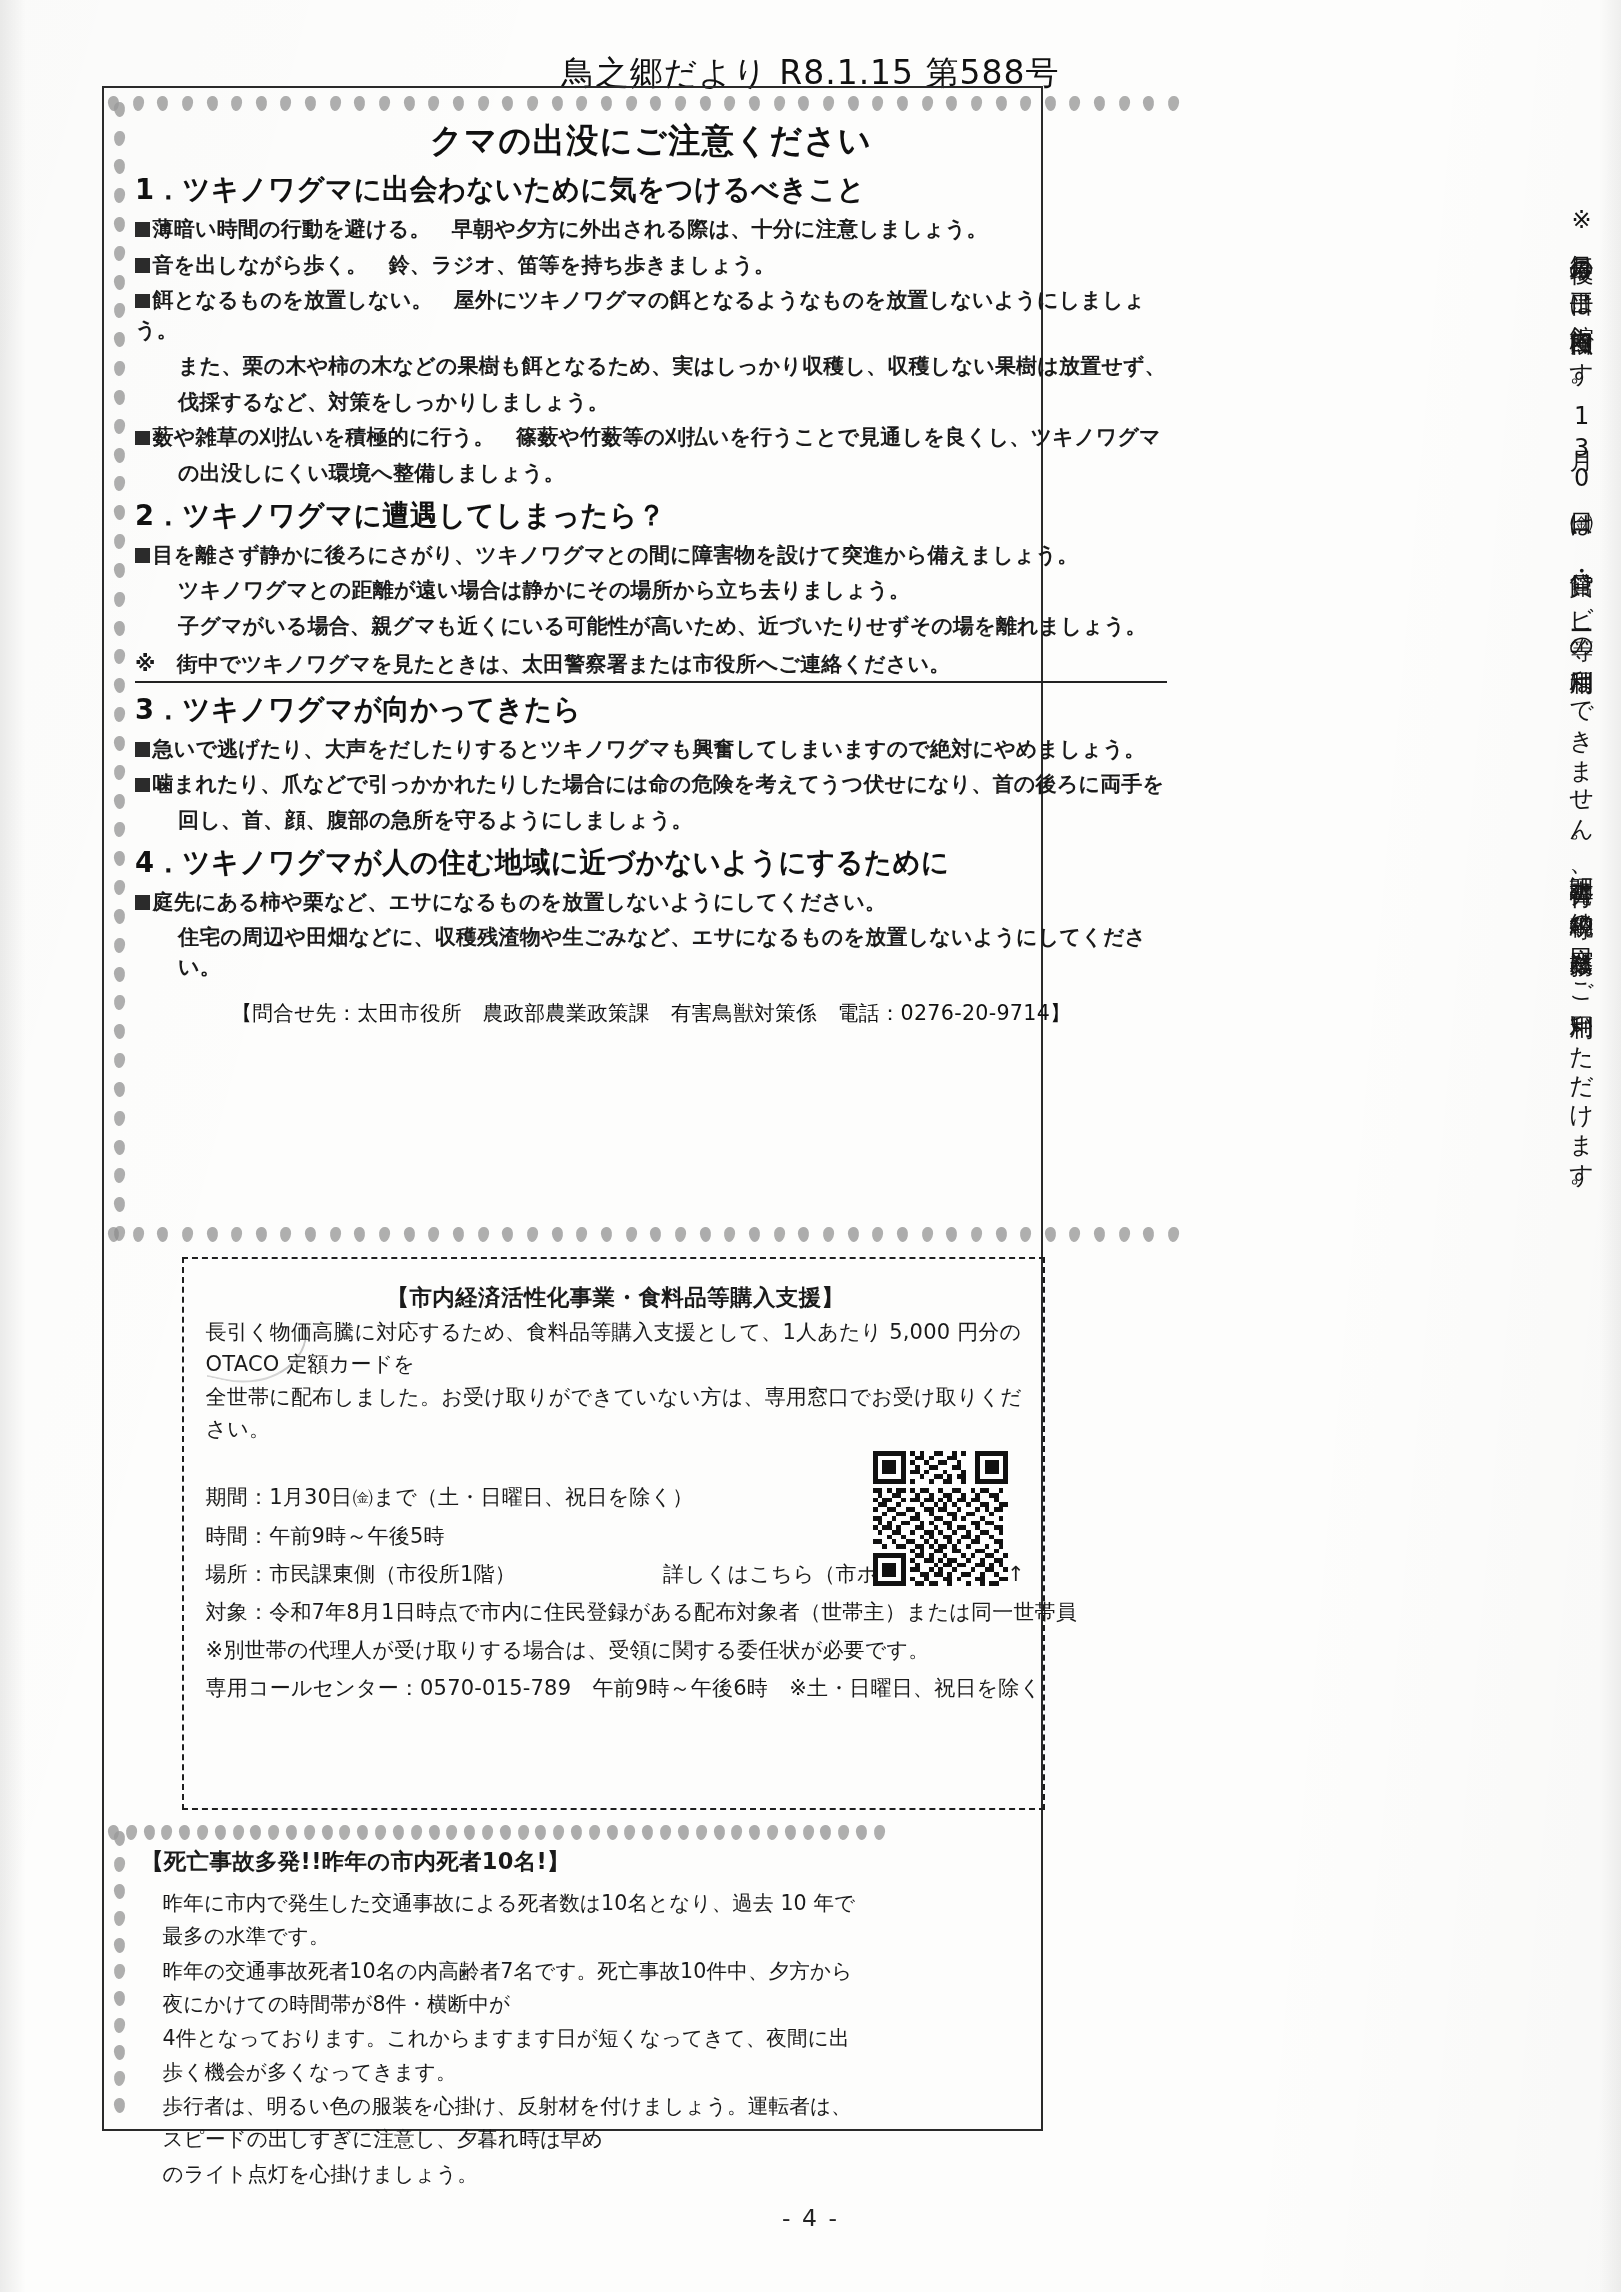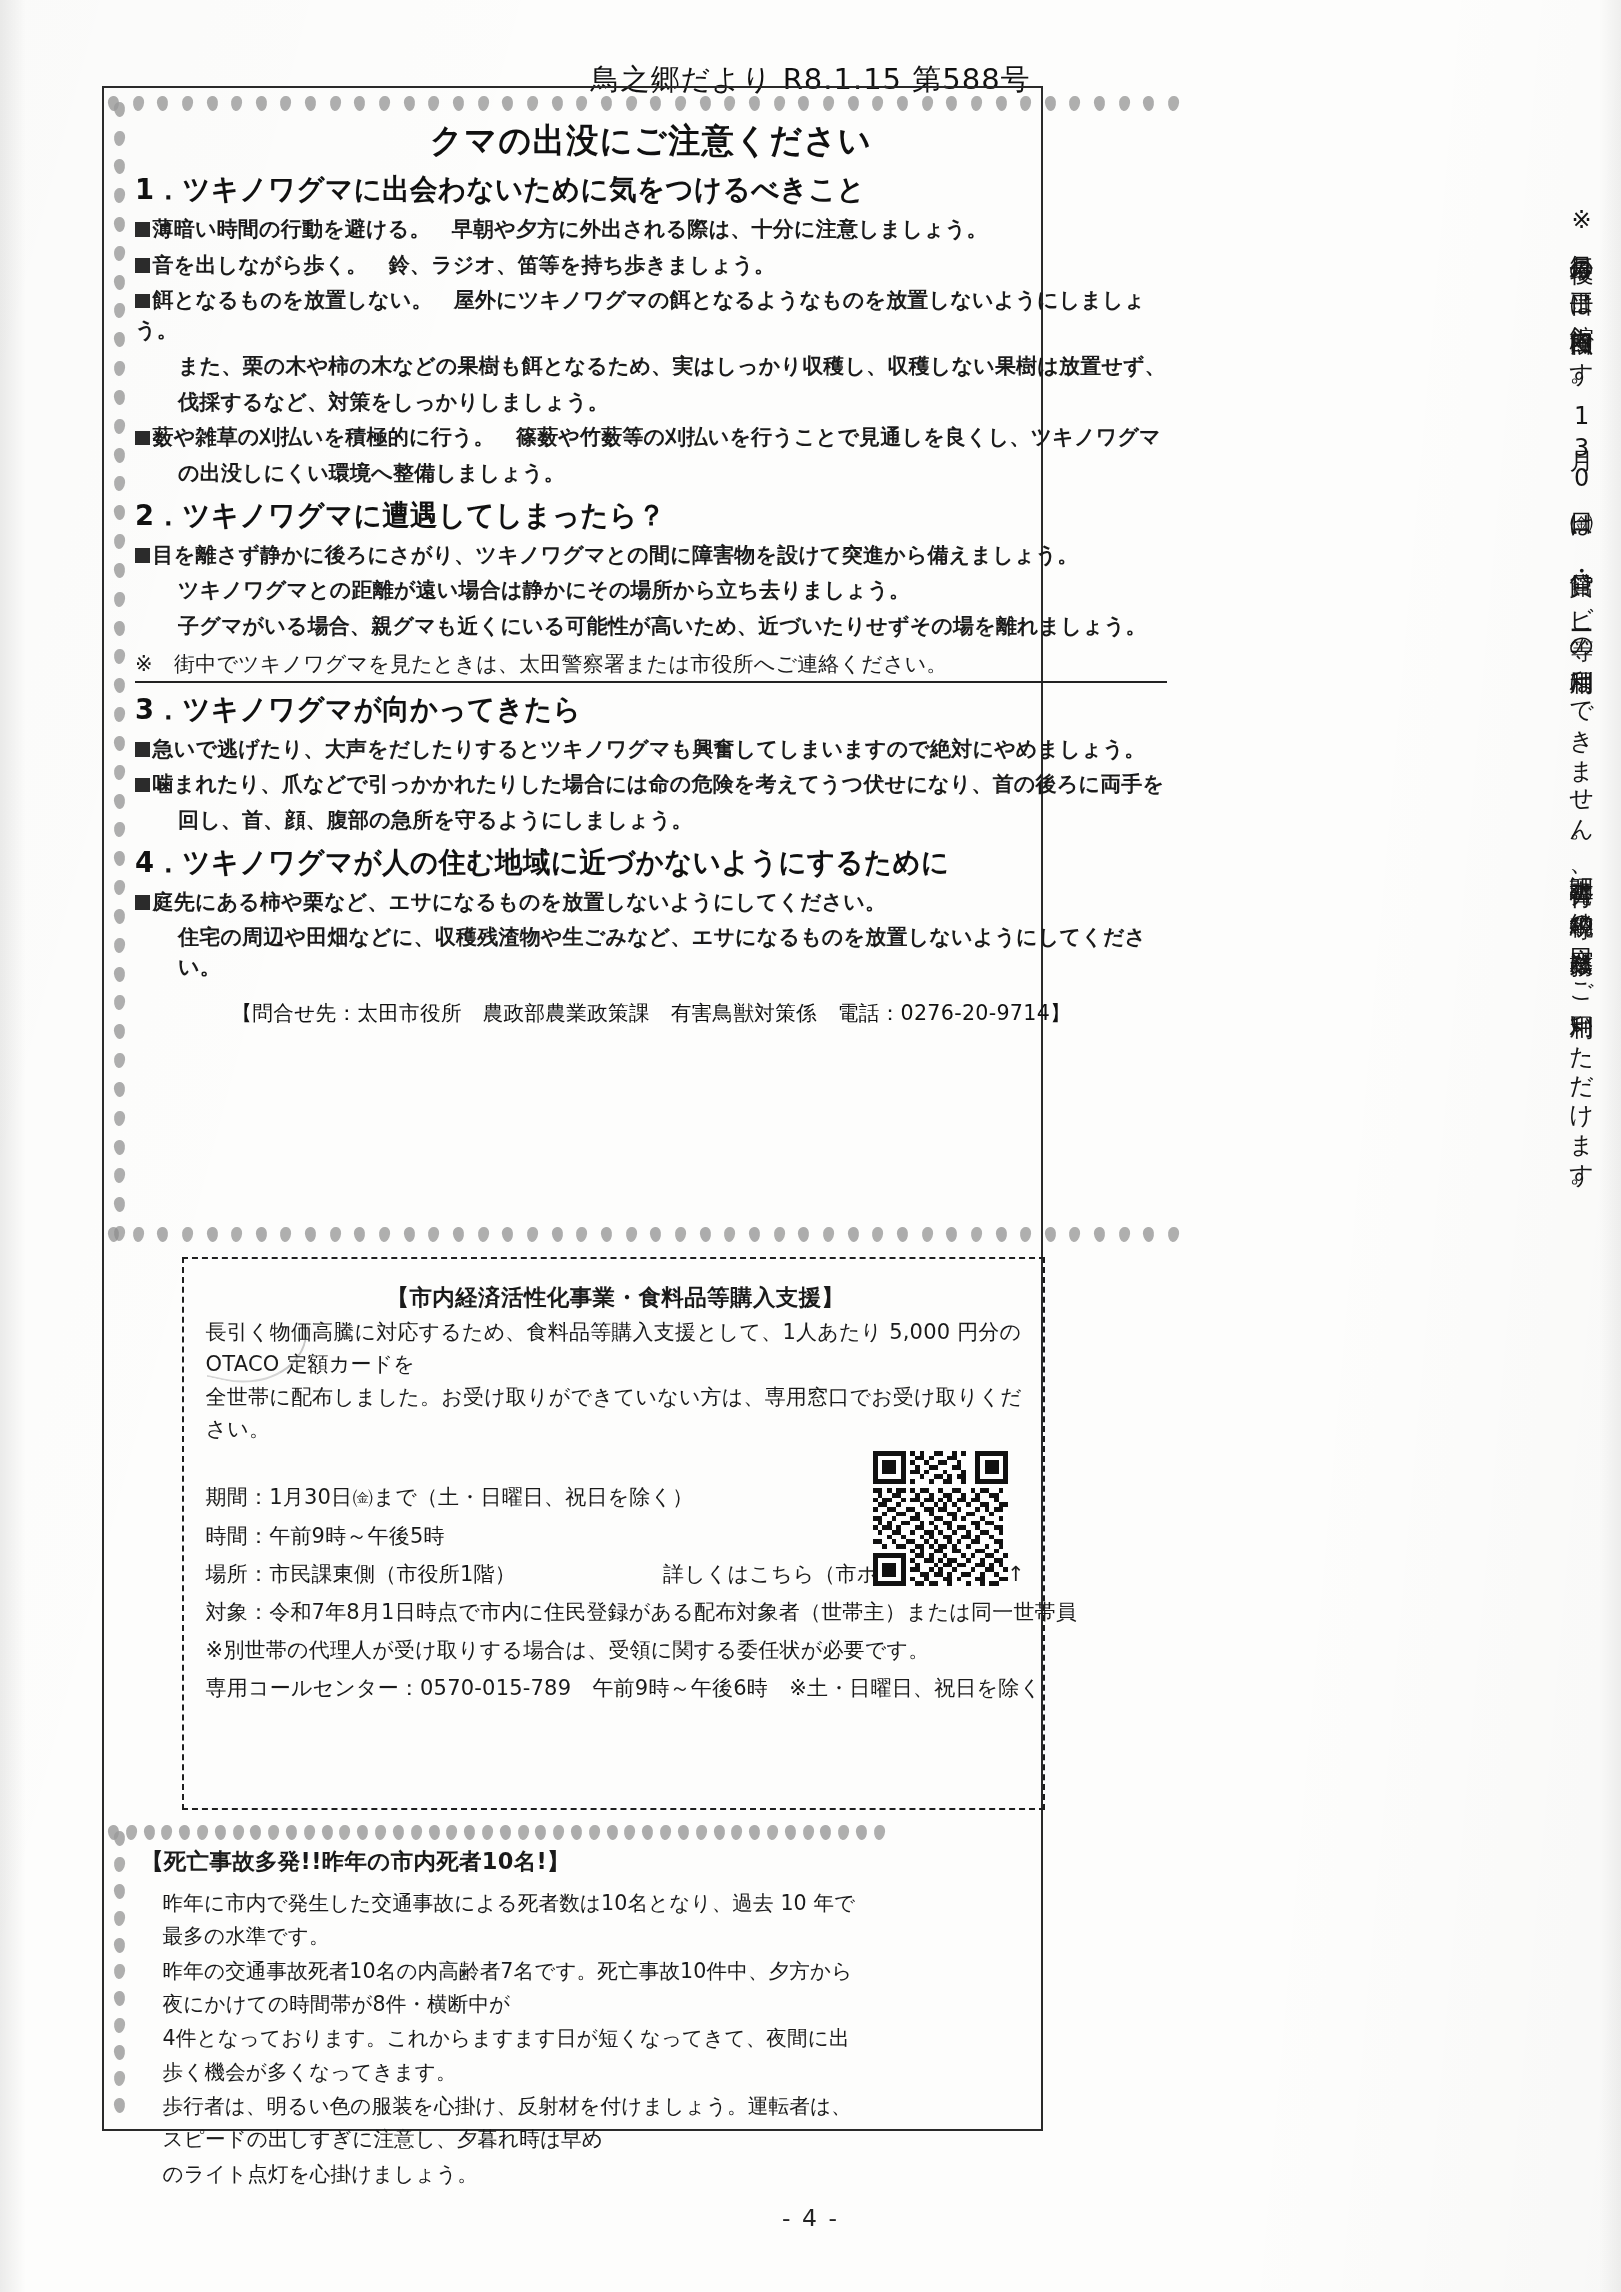--- a/index.html
+++ b/index.html
@@ -20,23 +20,22 @@
       #fdfdfc;
   }
   .edge-shadow-l{position:absolute;left:0;top:0;width:25.5px;height:100%;
     background:linear-gradient(90deg,rgba(0,0,0,0.07),rgba(0,0,0,0));}
   .edge-shadow-r{position:absolute;right:0;top:0;width:21.6px;height:100%;
     background:linear-gradient(270deg,rgba(0,0,0,0.05),rgba(0,0,0,0));}
 
   
   .masthead{
     position:absolute;left:0;top:51px;width:1621px;text-align:center;
-    font-size:29px;letter-spacing:1px;font-weight:500;color:#111;
+    font-size:33px;letter-spacing:1px;font-weight:500;color:#111;
     font-family:"DejaVu Sans","Liberation Sans",sans-serif;
-    margin-top:9px;
   }
 
   
   .frame{
     position:absolute;left:102px;top:86px;width:941px;height:2045px;
     border-left:2.9px solid #2a2a2a;border-right:2px solid #2a2a2a;
     border-top:2px solid #2a2a2a;border-bottom:2px solid #2a2a2a;
     box-sizing:border-box;
   }
 
@@ -76,21 +75,21 @@
     transform:scaleY(1.05);
   }
   .bullet-line{
     font-size:21px;line-height:1.42;margin:5.9px 0;font-weight:bold;color:#1b1b1b;
     letter-spacing:0.2px;
   }
   .sq{display:inline-block;width:14.7px;height:14.7px;background:#2b2b2b;
       margin-right:2.9px;vertical-align:-1px;}
   .indent{padding-left:43px;}
   .noteline{
-    font-size:21px;font-weight:normal;line-height:1.4;margin:7.8px 0 3.9px 0;
+    font-size:21px;font-weight:bold;line-height:1.4;margin:7.8px 0 3.9px 0;
     border-bottom:2px solid #222;display:block;padding-bottom:2px;
   }
   .contact{
     text-align:center;font-size:20.6px;font-weight:500;margin-top:15.7px;color:#111;
     letter-spacing:0.3px;
   }
 
   
   .otaco{
     position:absolute;left:182px;top:1257px;width:863px;height:553px;

